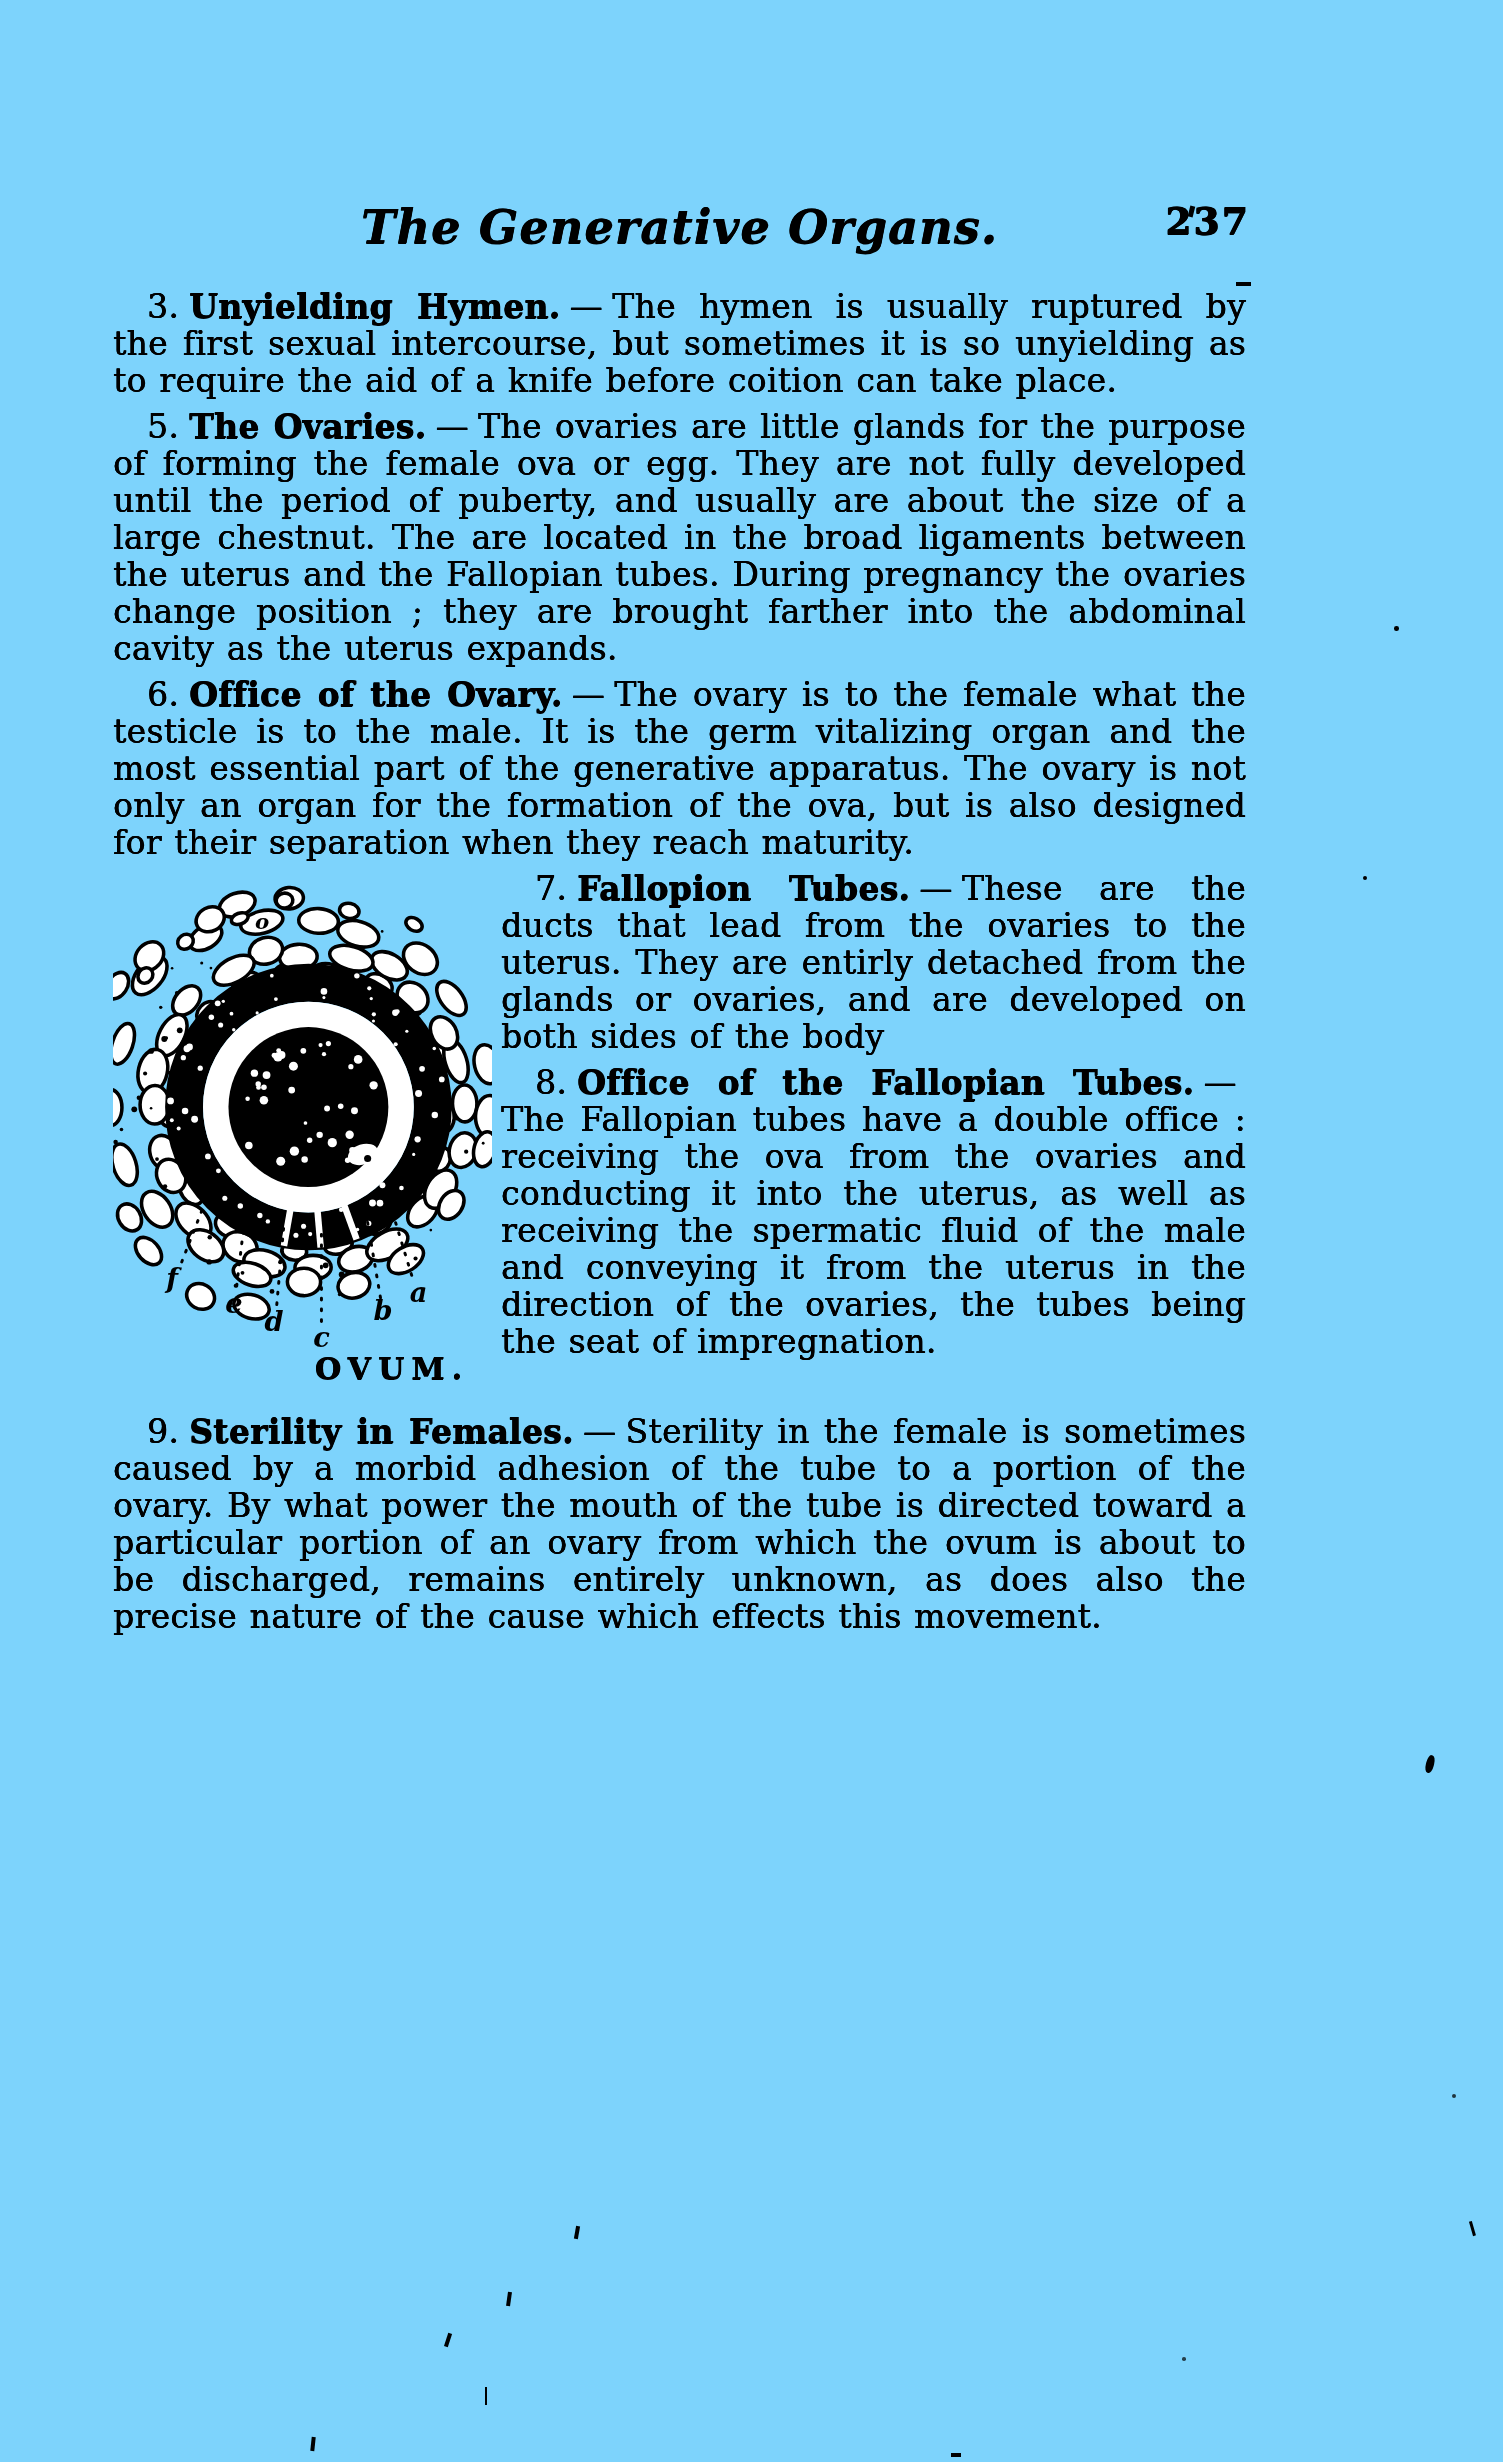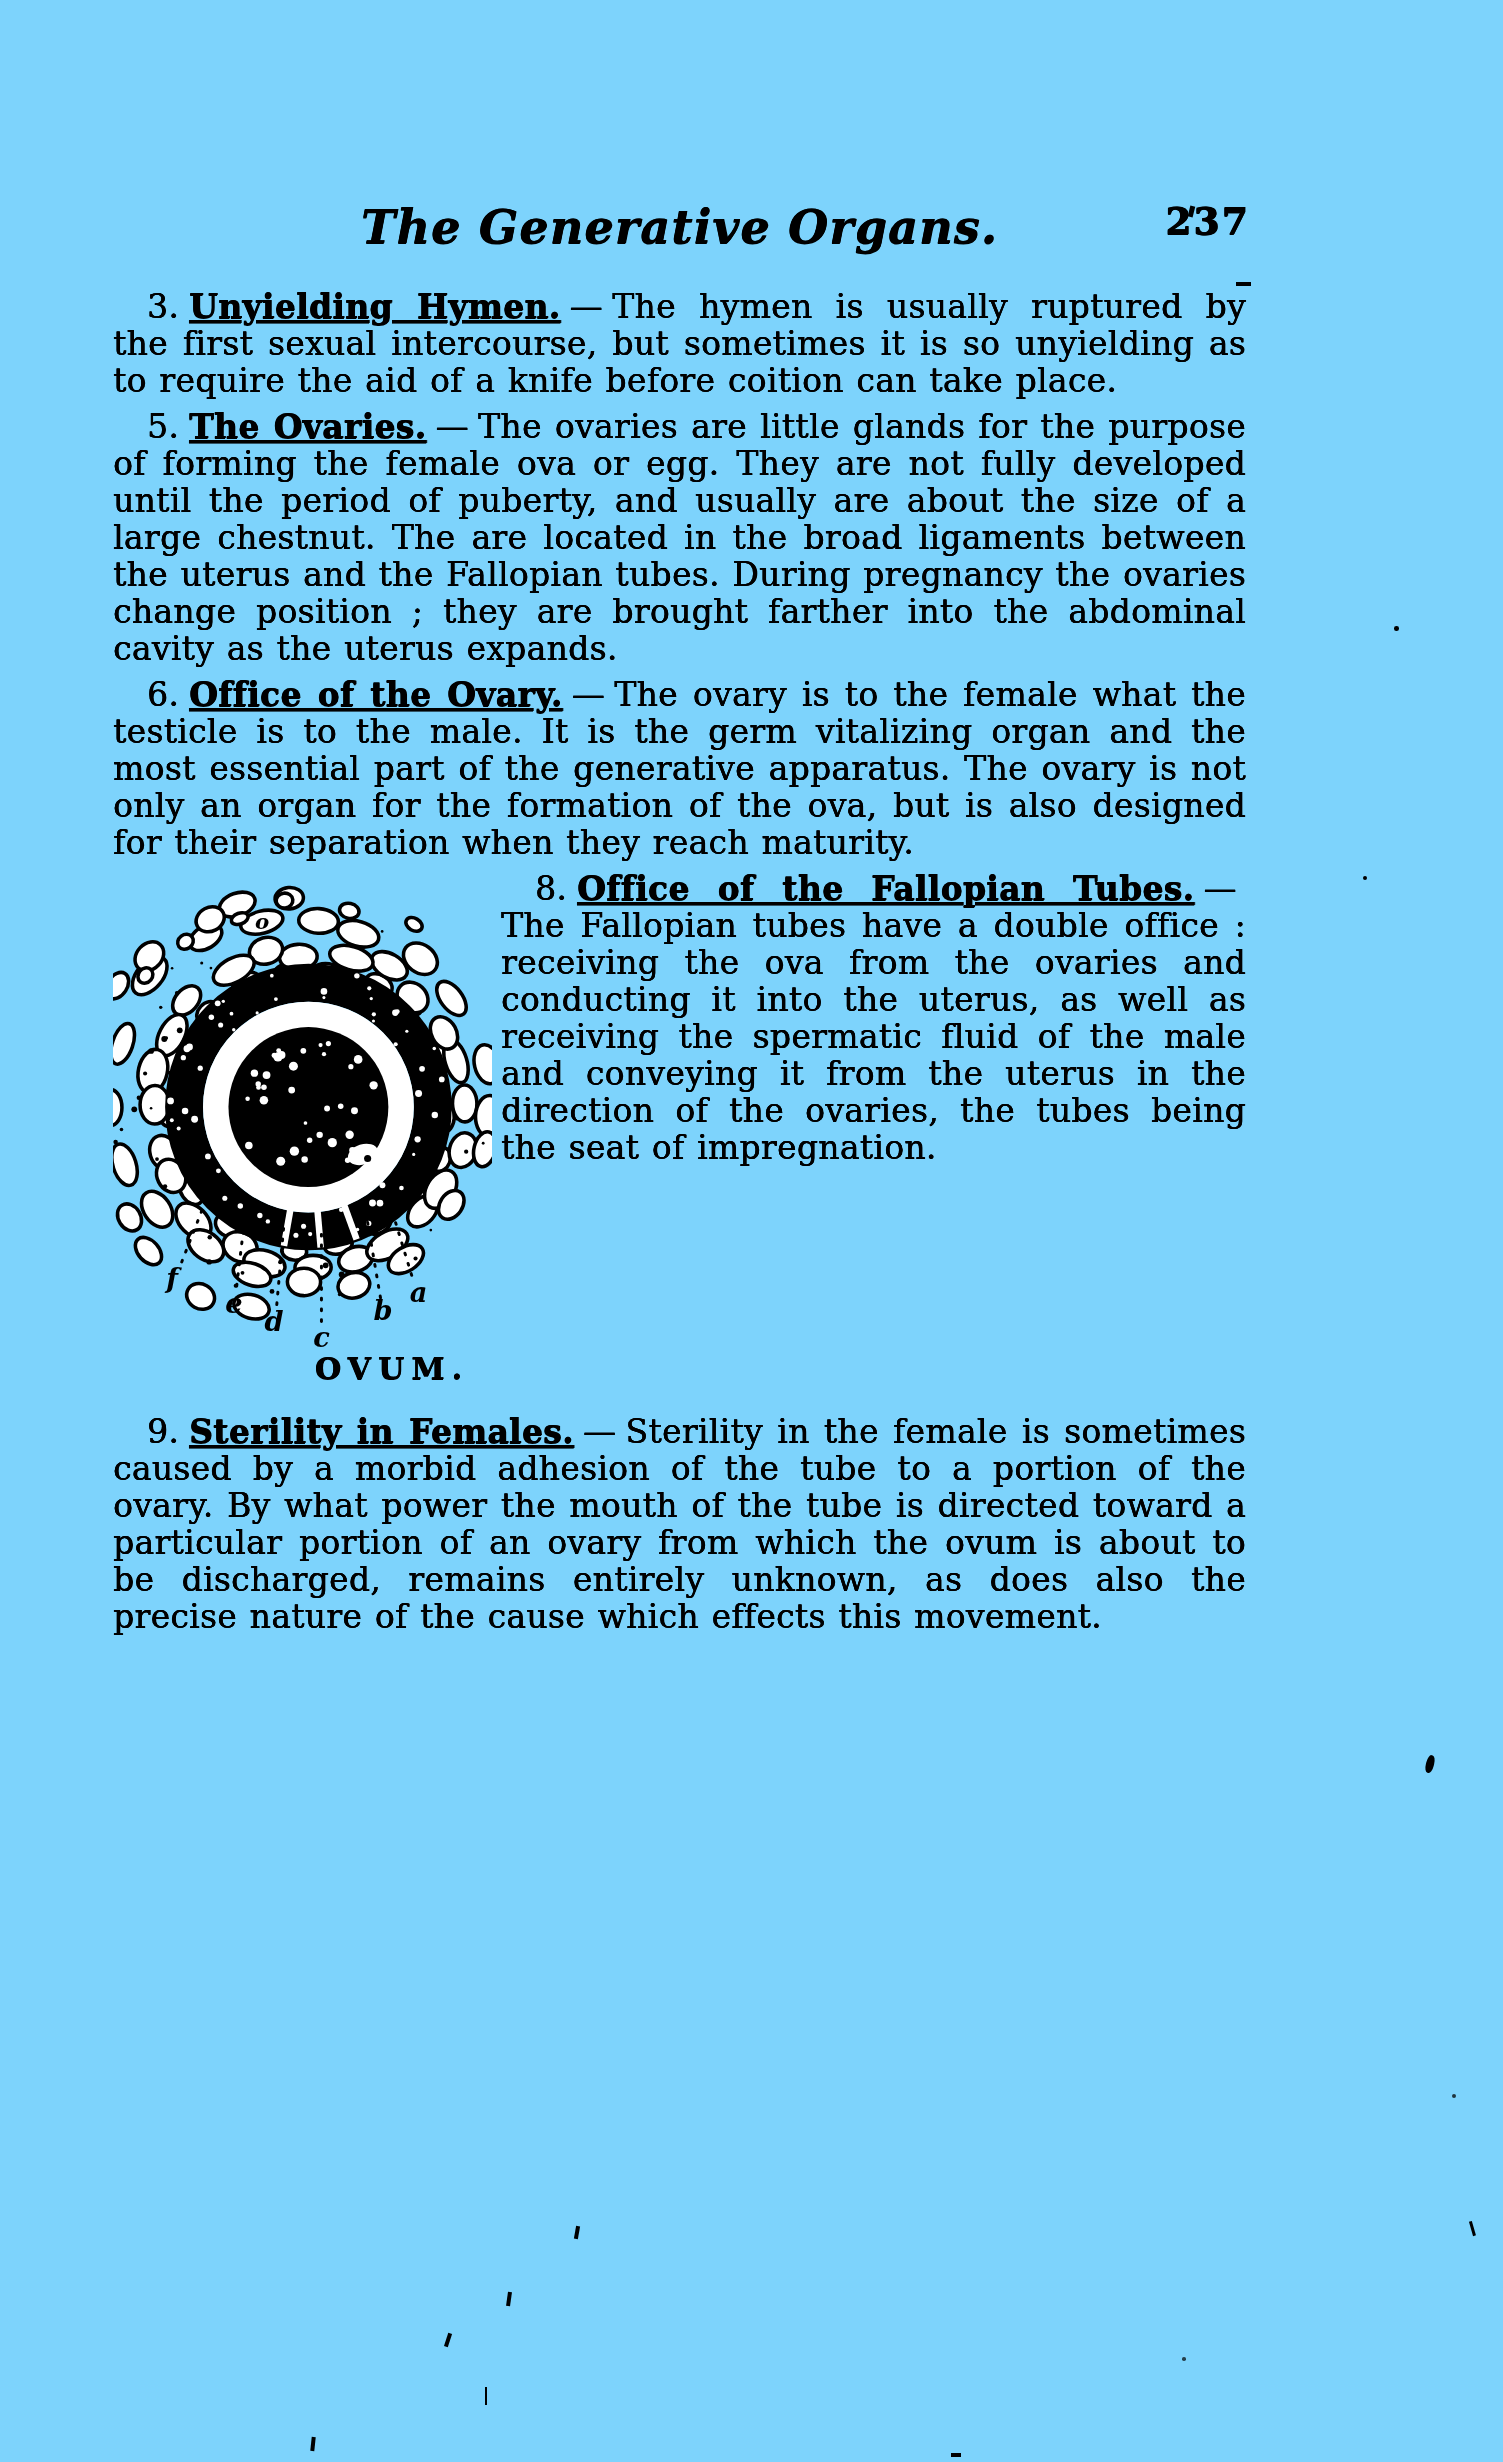--- a/index.html
+++ b/index.html
@@ -20,21 +20,21 @@
     text-shadow:1.2px 0 0 #000, 0 1.2px 0 #000, 0.6px 0.6px 0 #000;
   }
   .col{position:absolute; left:113px; top:279px; width:1133px;}
   .col p{
     margin:0; text-align:justify; font-size:33px; line-height:37px;
     word-spacing:1.8px; letter-spacing:0.3px;
     text-shadow:0.4px 0 0 #000, 0 0.3px 0 #000;
   }
   p.sec{ text-indent:34px; margin-top:9px; }
   .num{ margin-right:.30em; }
-  .lead{ font-weight:bold; margin-right:.28em; text-shadow:0.7px 0 0 #000, 0 0.6px 0 #000;text-decoration:underline; }
+  .lead{ font-weight:bold; margin-right:.28em; text-shadow:0.7px 0 0 #000, 0 0.6px 0 #000; }
   .dash{ margin-right:.28em; }
   .wrap-row{ display:flex; margin-top:9px; }
   .figurebox{ flex:0 0 388px; width:388px; }
   .figurebox svg{ display:block; }
   .figcaption{
     width:356px; text-align:right; font-weight:bold; font-size:30px;
     letter-spacing:7.1px; margin-top:1.2px;
     text-shadow:0.6px 0 0 #000, 0 0.6px 0 #000;
   }
   .wraptext{ flex:1 1 auto; min-width:0; }
@@ -299,20 +299,21 @@
             <text class="fig-letter" x="272" y="778">d</text>
             <text class="fig-letter" x="352" y="806">c</text>
             <text class="fig-letter" x="456" y="760">b</text>
             <text class="fig-letter" x="516" y="730">a</text>
           </g>
         </svg>
         <div class="figcaption">OVUM.</div>
       </div>
 
       <div class="wraptext">
+        <p class="sec"><span class="num">7.</span><span class="lead">Fallopion Tubes.</span><span class="dash">—</span><span class="body">These are the ducts that lead from the ovaries to the uterus.  They are entirly detached from the glands or ovaries, and are developed on both sides of the body</span></p>
 
         <p class="sec"><span class="num">8.</span><span class="lead">Office of the Fallopian Tubes.</span><span class="dash">—</span><span class="body">The Fallopian tubes have a double office :  receiving the ova from the ovaries and conducting it into the uterus, as well as receiving the spermatic fluid of the male and conveying it from the uterus in the direction of the ovaries, the tubes being the seat of impregnation.</span></p>
       </div>
     </div>
 
     <p class="sec final"><span class="num">9.</span><span class="lead">Sterility in Females.</span><span class="dash">—</span><span class="body">Sterility in the female is sometimes caused by a morbid adhesion of the tube to a portion of the ovary.  By what power the mouth of the tube is directed toward a particular portion of an ovary from which the ovum is about to be discharged, remains entirely unknown, as does also the precise nature of the cause which effects this movement.</span></p>
 
   </div>
 
   <div class="speck" style="left:1189px;top:206px;width:5.3px;height:10.7px;transform:rotate(14deg);"></div>

